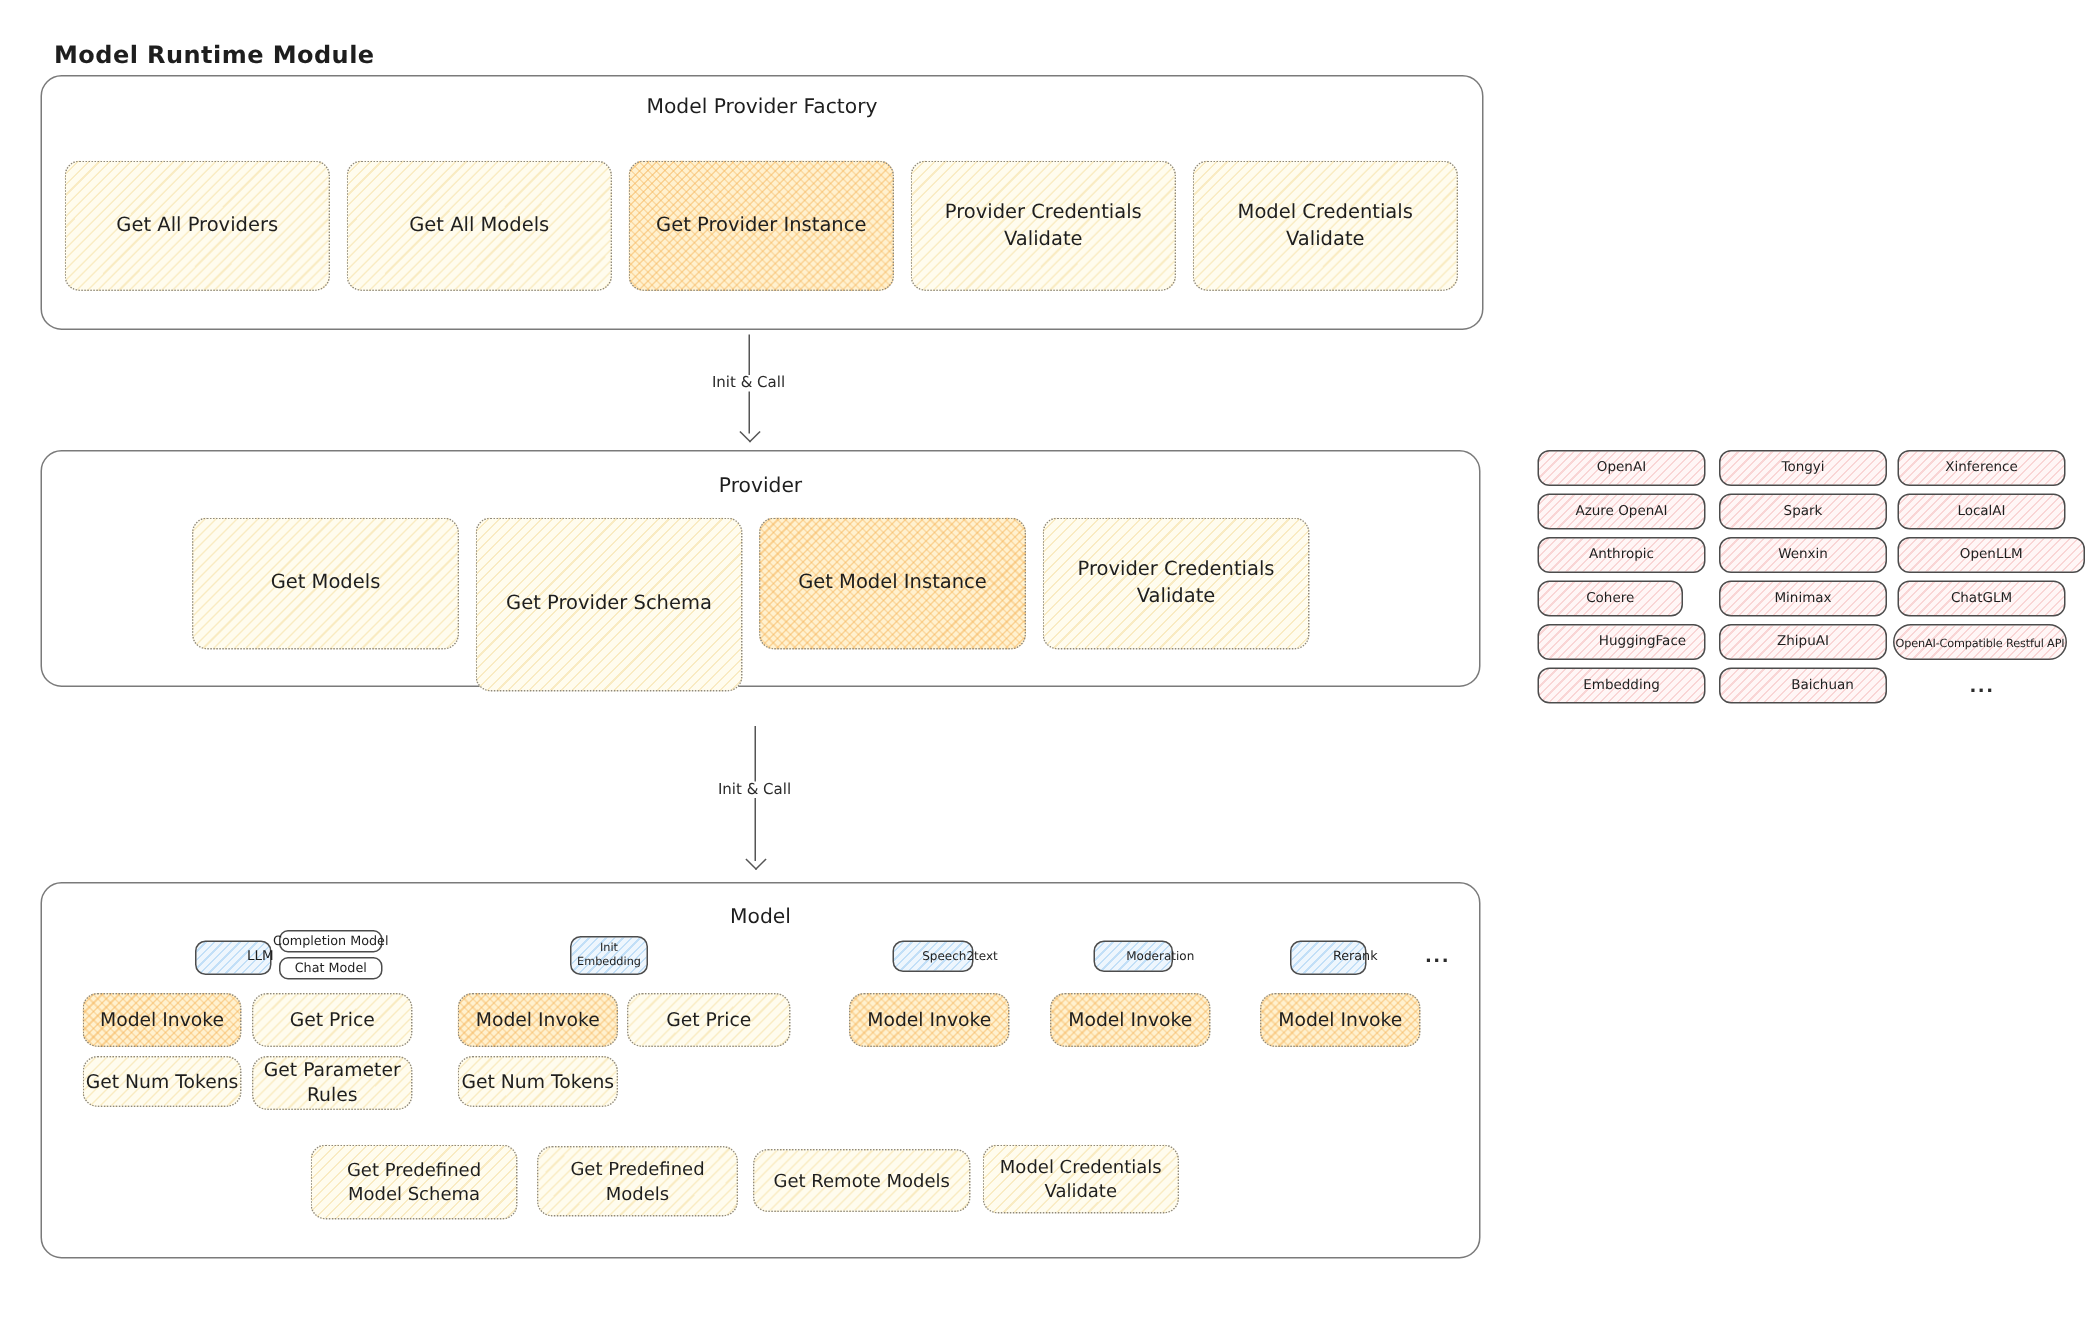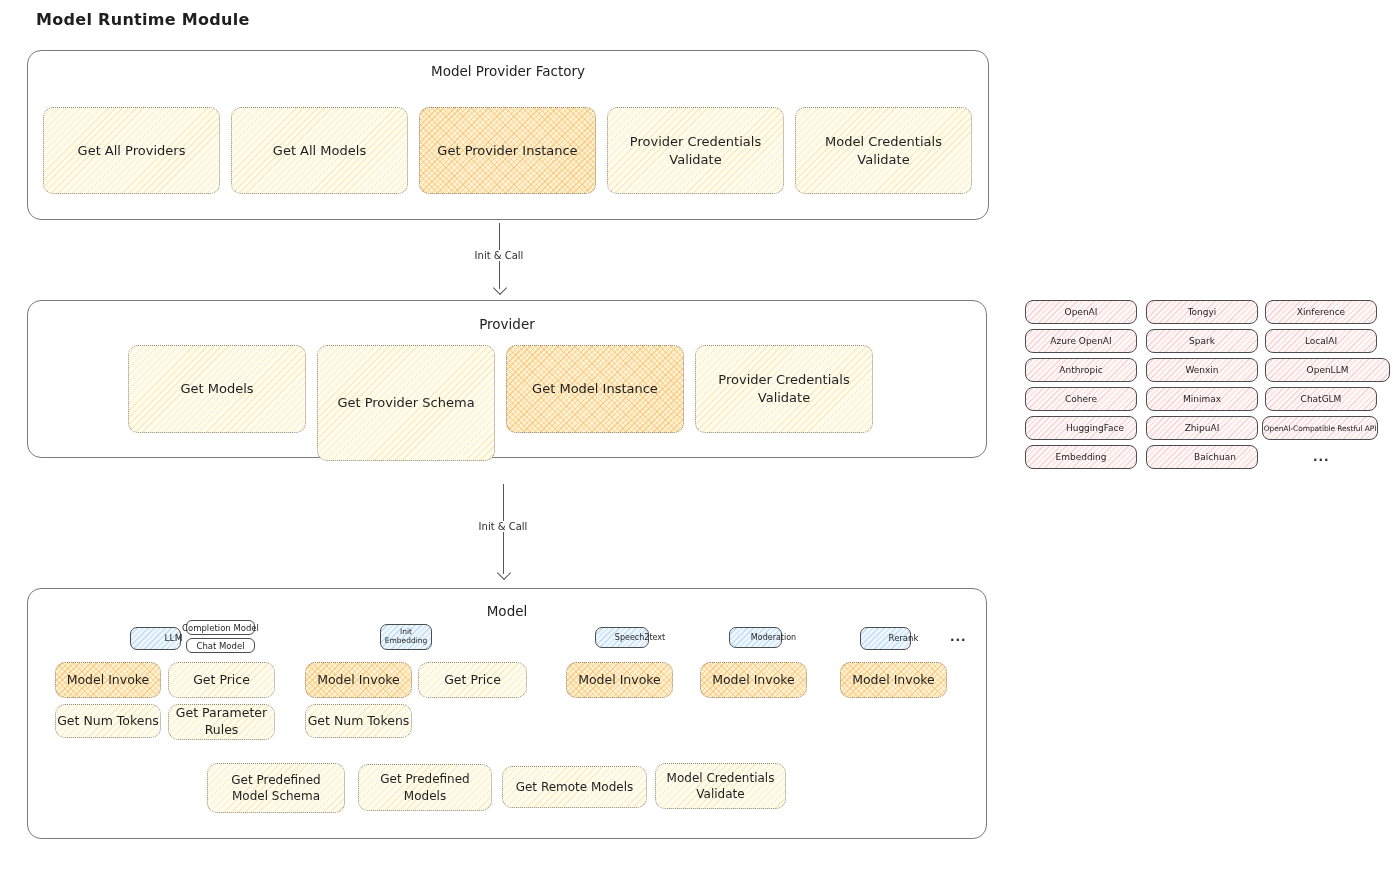--- a/index.html
+++ b/index.html
@@ -25,38 +25,38 @@
        background-image:repeating-linear-gradient(135deg,rgba(242,215,140,0.45) 0 1px,transparent 1px 5px);}
   .orange{background-color:#fff1cf;
        background-image:repeating-linear-gradient(135deg,rgba(245,178,85,0.50) 0 1px,transparent 1px 4px),
                         repeating-linear-gradient(45deg,rgba(245,178,85,0.38) 0 1px,transparent 1px 4px);}
 
   
   .pchip{position:absolute;display:flex;align-items:center;justify-content:center;text-align:center;
        border:1.4px solid #4c4c4c;border-radius:8px;font-size:9px;box-sizing:border-box;
        background-color:#fff6f6;
        background-image:repeating-linear-gradient(135deg,rgba(241,168,168,0.42) 0 1px,transparent 1px 4px);}
-  .pchip.wide{font-size:7.5px;letter-spacing:-0.1px;white-space:nowrap;}
+  .pchip.wide{font-size:7.5px;letter-spacing:-0.1px;white-space:nowrap;border-radius:12px;}
 
   
   .bchip{position:absolute;display:flex;align-items:center;justify-content:center;text-align:center;
        border:1.4px solid #4c4c4c;border-radius:7px;font-size:8.5px;line-height:1.15;box-sizing:border-box;
        background-color:#eef6fd;
        background-image:repeating-linear-gradient(135deg,rgba(140,195,240,0.45) 0 1px,transparent 1px 4px);padding-left:36px;}
   
   .wchip{position:absolute;display:flex;align-items:center;justify-content:center;text-align:center;
        border:1.2px solid #4c4c4c;border-radius:6px;font-size:8.5px;white-space:nowrap;box-sizing:border-box;
        background:#ffffff;}
 
   .arrow-line{position:absolute;width:0;border-left:1.3px solid #555;}
   .arrow-head{position:absolute;width:9px;height:9px;border-right:1.3px solid #555;border-bottom:1.3px solid #555;
        transform:rotate(45deg);}
   .arrow-label{position:absolute;background:#ffffff;font-size:10px;color:#2b2b2b;padding:0 3px;transform:translateX(-50%);}
 
-  .page-title{position:absolute;left:36px;top:10px;font-size:16px;font-weight:700;letter-spacing:0.3px;}
+  .page-title{position:absolute;left:36px;top:27px;font-size:16px;font-weight:700;letter-spacing:0.3px;}
   .ellipsis{position:absolute;font-size:12px;font-weight:700;color:#2b2b2b;letter-spacing:1px;}
 </style>
 </head>
 <body>
 
 <div class="canvas">
 
   <div class="page-title">Model Runtime Module</div>
 
   <div class="box stack-up" style="left:27px;top:50px;width:960px;height:168px;">
@@ -76,21 +76,21 @@
     <div class="box-title" style="top:15px;">Provider</div>
   </div>
   <div class="btn yellow" style="left:128px;top:345px;width:178px;height:88px;">Get Models</div>
   <div class="btn yellow" style="left:317px;top:345px;width:178px;height:116px;">Get Provider Schema</div>
   <div class="btn orange" style="left:506px;top:345px;width:178px;height:88px;">Get Model Instance</div>
   <div class="btn yellow" style="left:695px;top:345px;width:178px;height:88px;">Provider Credentials Validate</div>
 
   <div class="pchip" style="left:1025px;top:300px;width:112px;height:24px;">OpenAI</div>
   <div class="pchip" style="left:1025px;top:329px;width:112px;height:24px;">Azure OpenAI</div>
   <div class="pchip" style="left:1025px;top:358px;width:112px;height:24px;">Anthropic</div>
-  <div class="pchip" style="left:1025px;top:387px;width:112px;height:24px;">Cohere</div>
+  <div class="pchip" style="left:1025px;top:387px;width:97px;height:24px;">Cohere</div>
   <div class="pchip" style="left:1025px;top:416px;width:112px;height:24px;padding-left:28px;">HuggingFace</div>
   <div class="pchip" style="left:1025px;top:445px;width:112px;height:24px;">Embedding</div>
 
   <div class="pchip" style="left:1146px;top:300px;width:112px;height:24px;">Tongyi</div>
   <div class="pchip" style="left:1146px;top:329px;width:112px;height:24px;">Spark</div>
   <div class="pchip" style="left:1146px;top:358px;width:112px;height:24px;">Wenxin</div>
   <div class="pchip" style="left:1146px;top:387px;width:112px;height:24px;">Minimax</div>
   <div class="pchip" style="left:1146px;top:416px;width:112px;height:24px;">ZhipuAI</div>
   <div class="pchip" style="left:1146px;top:445px;width:112px;height:24px;padding-left:26px;">Baichuan</div>
 

